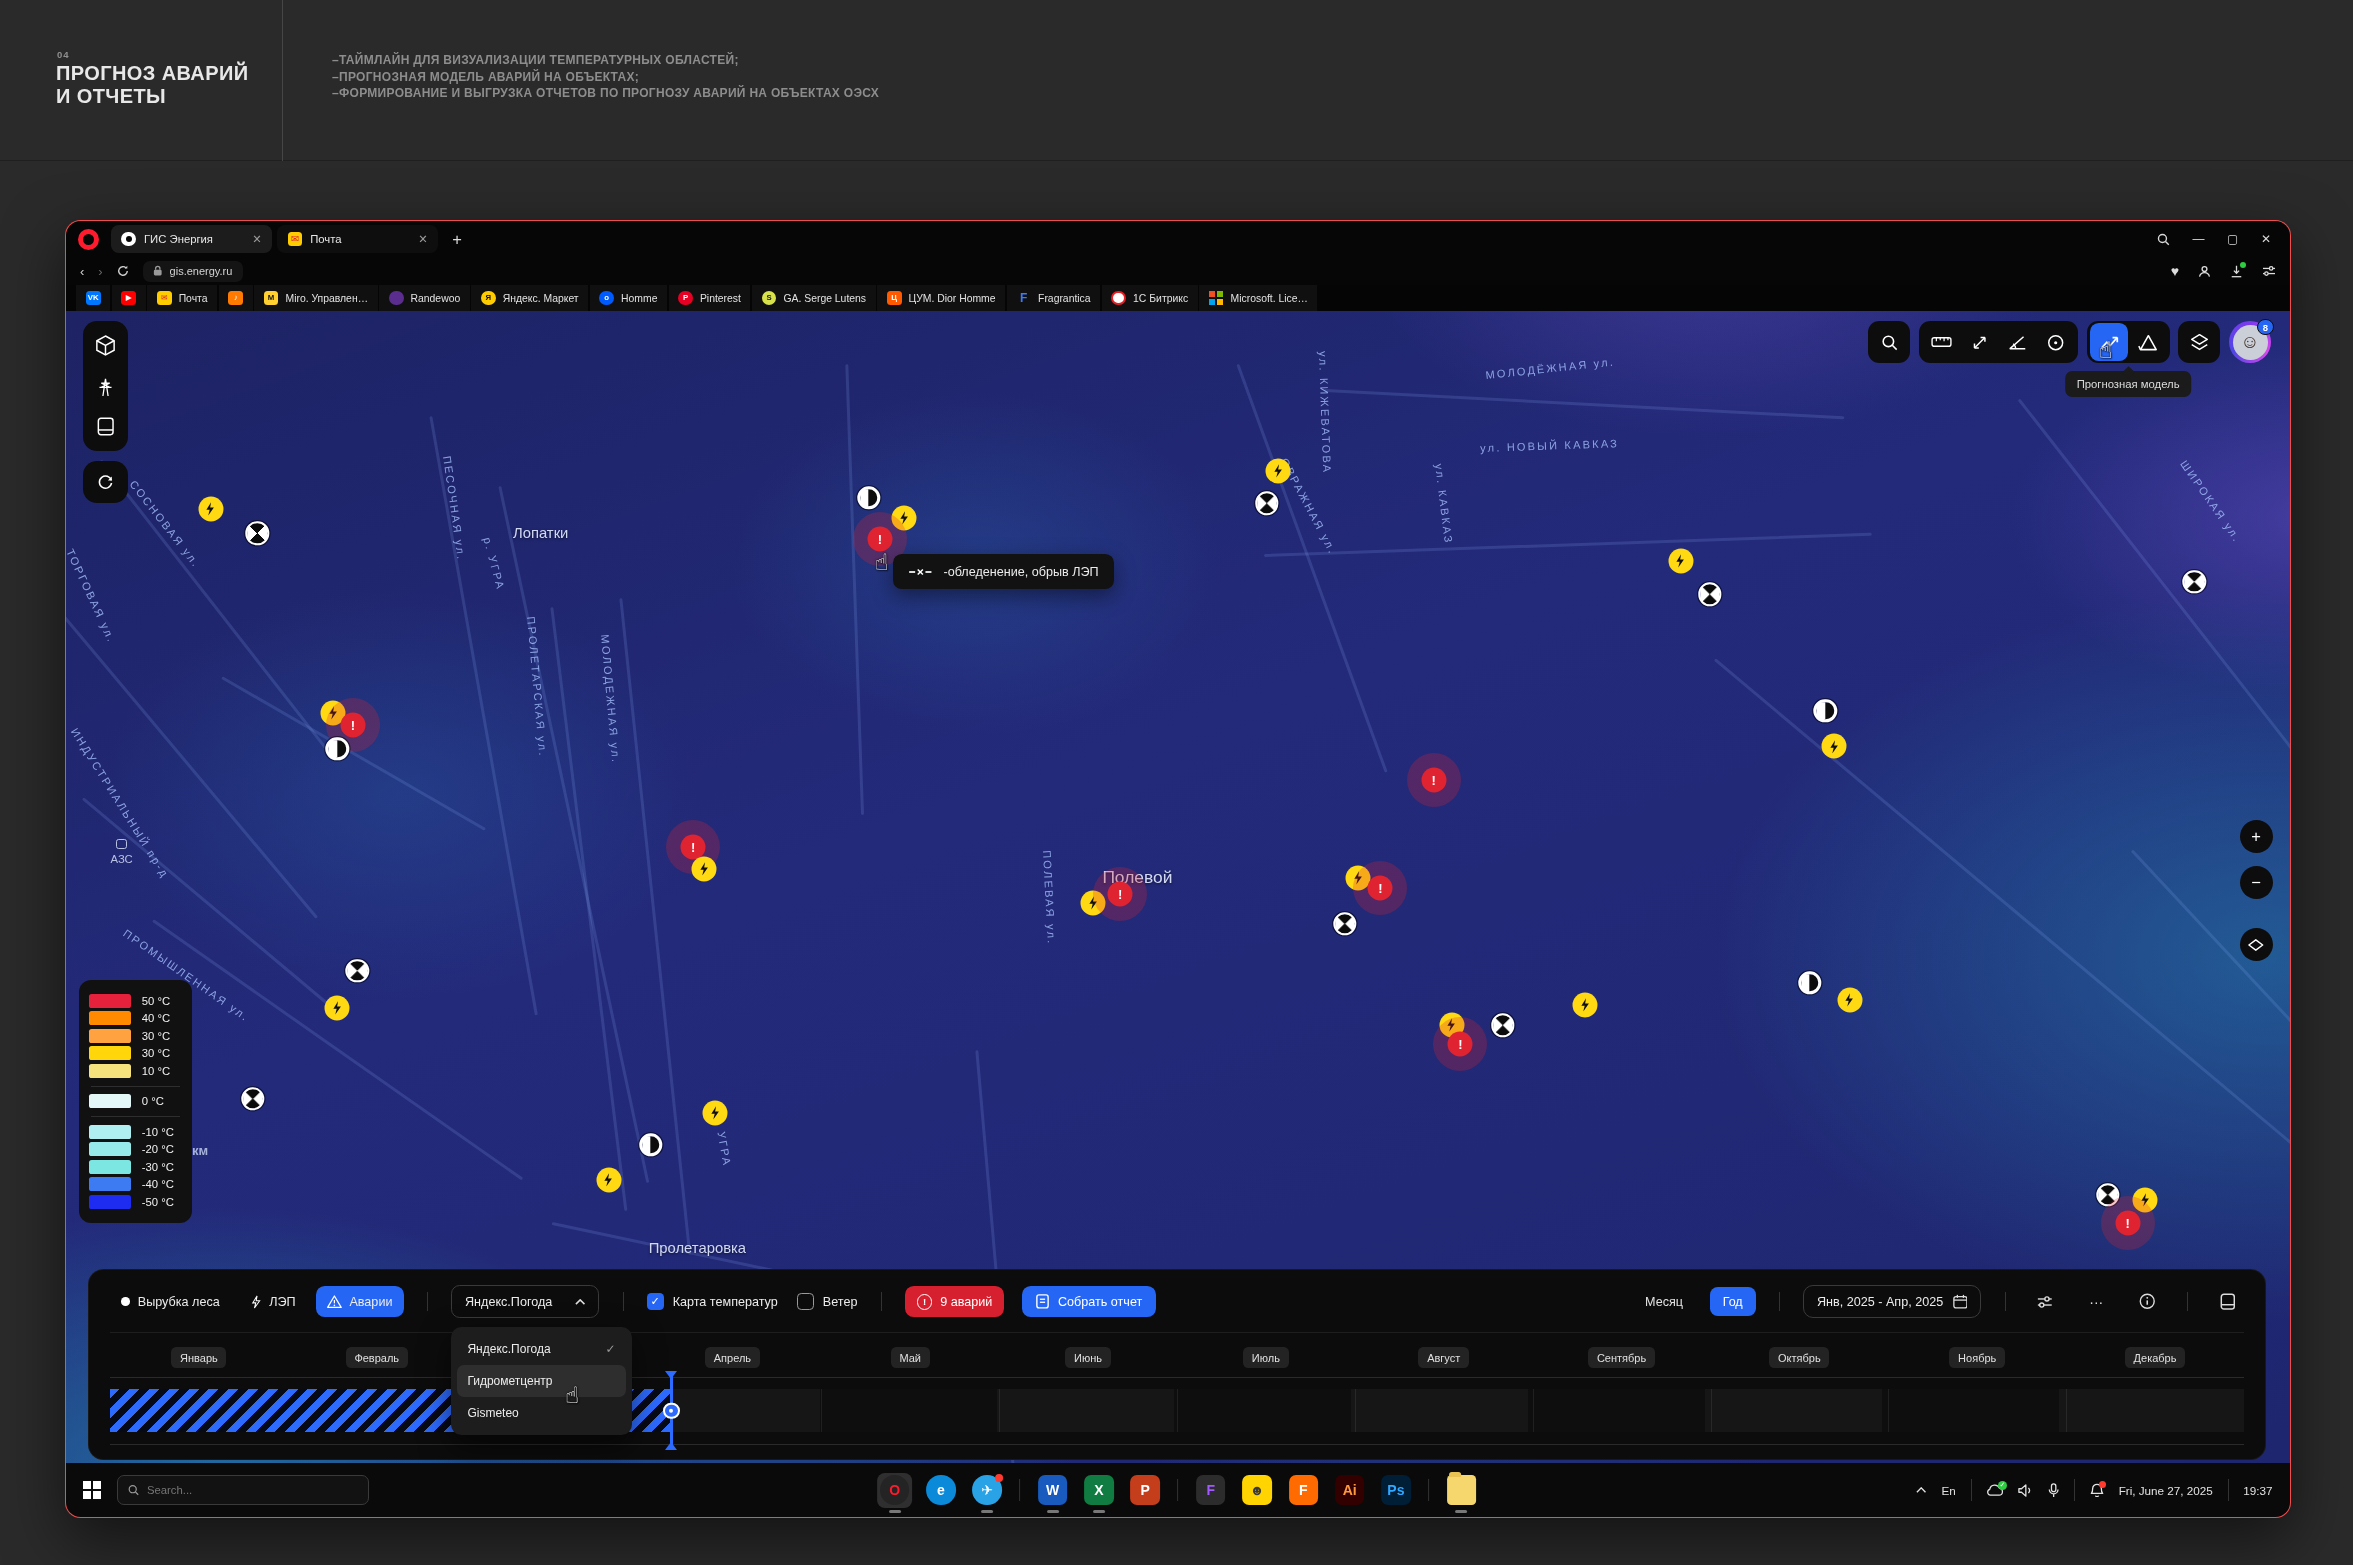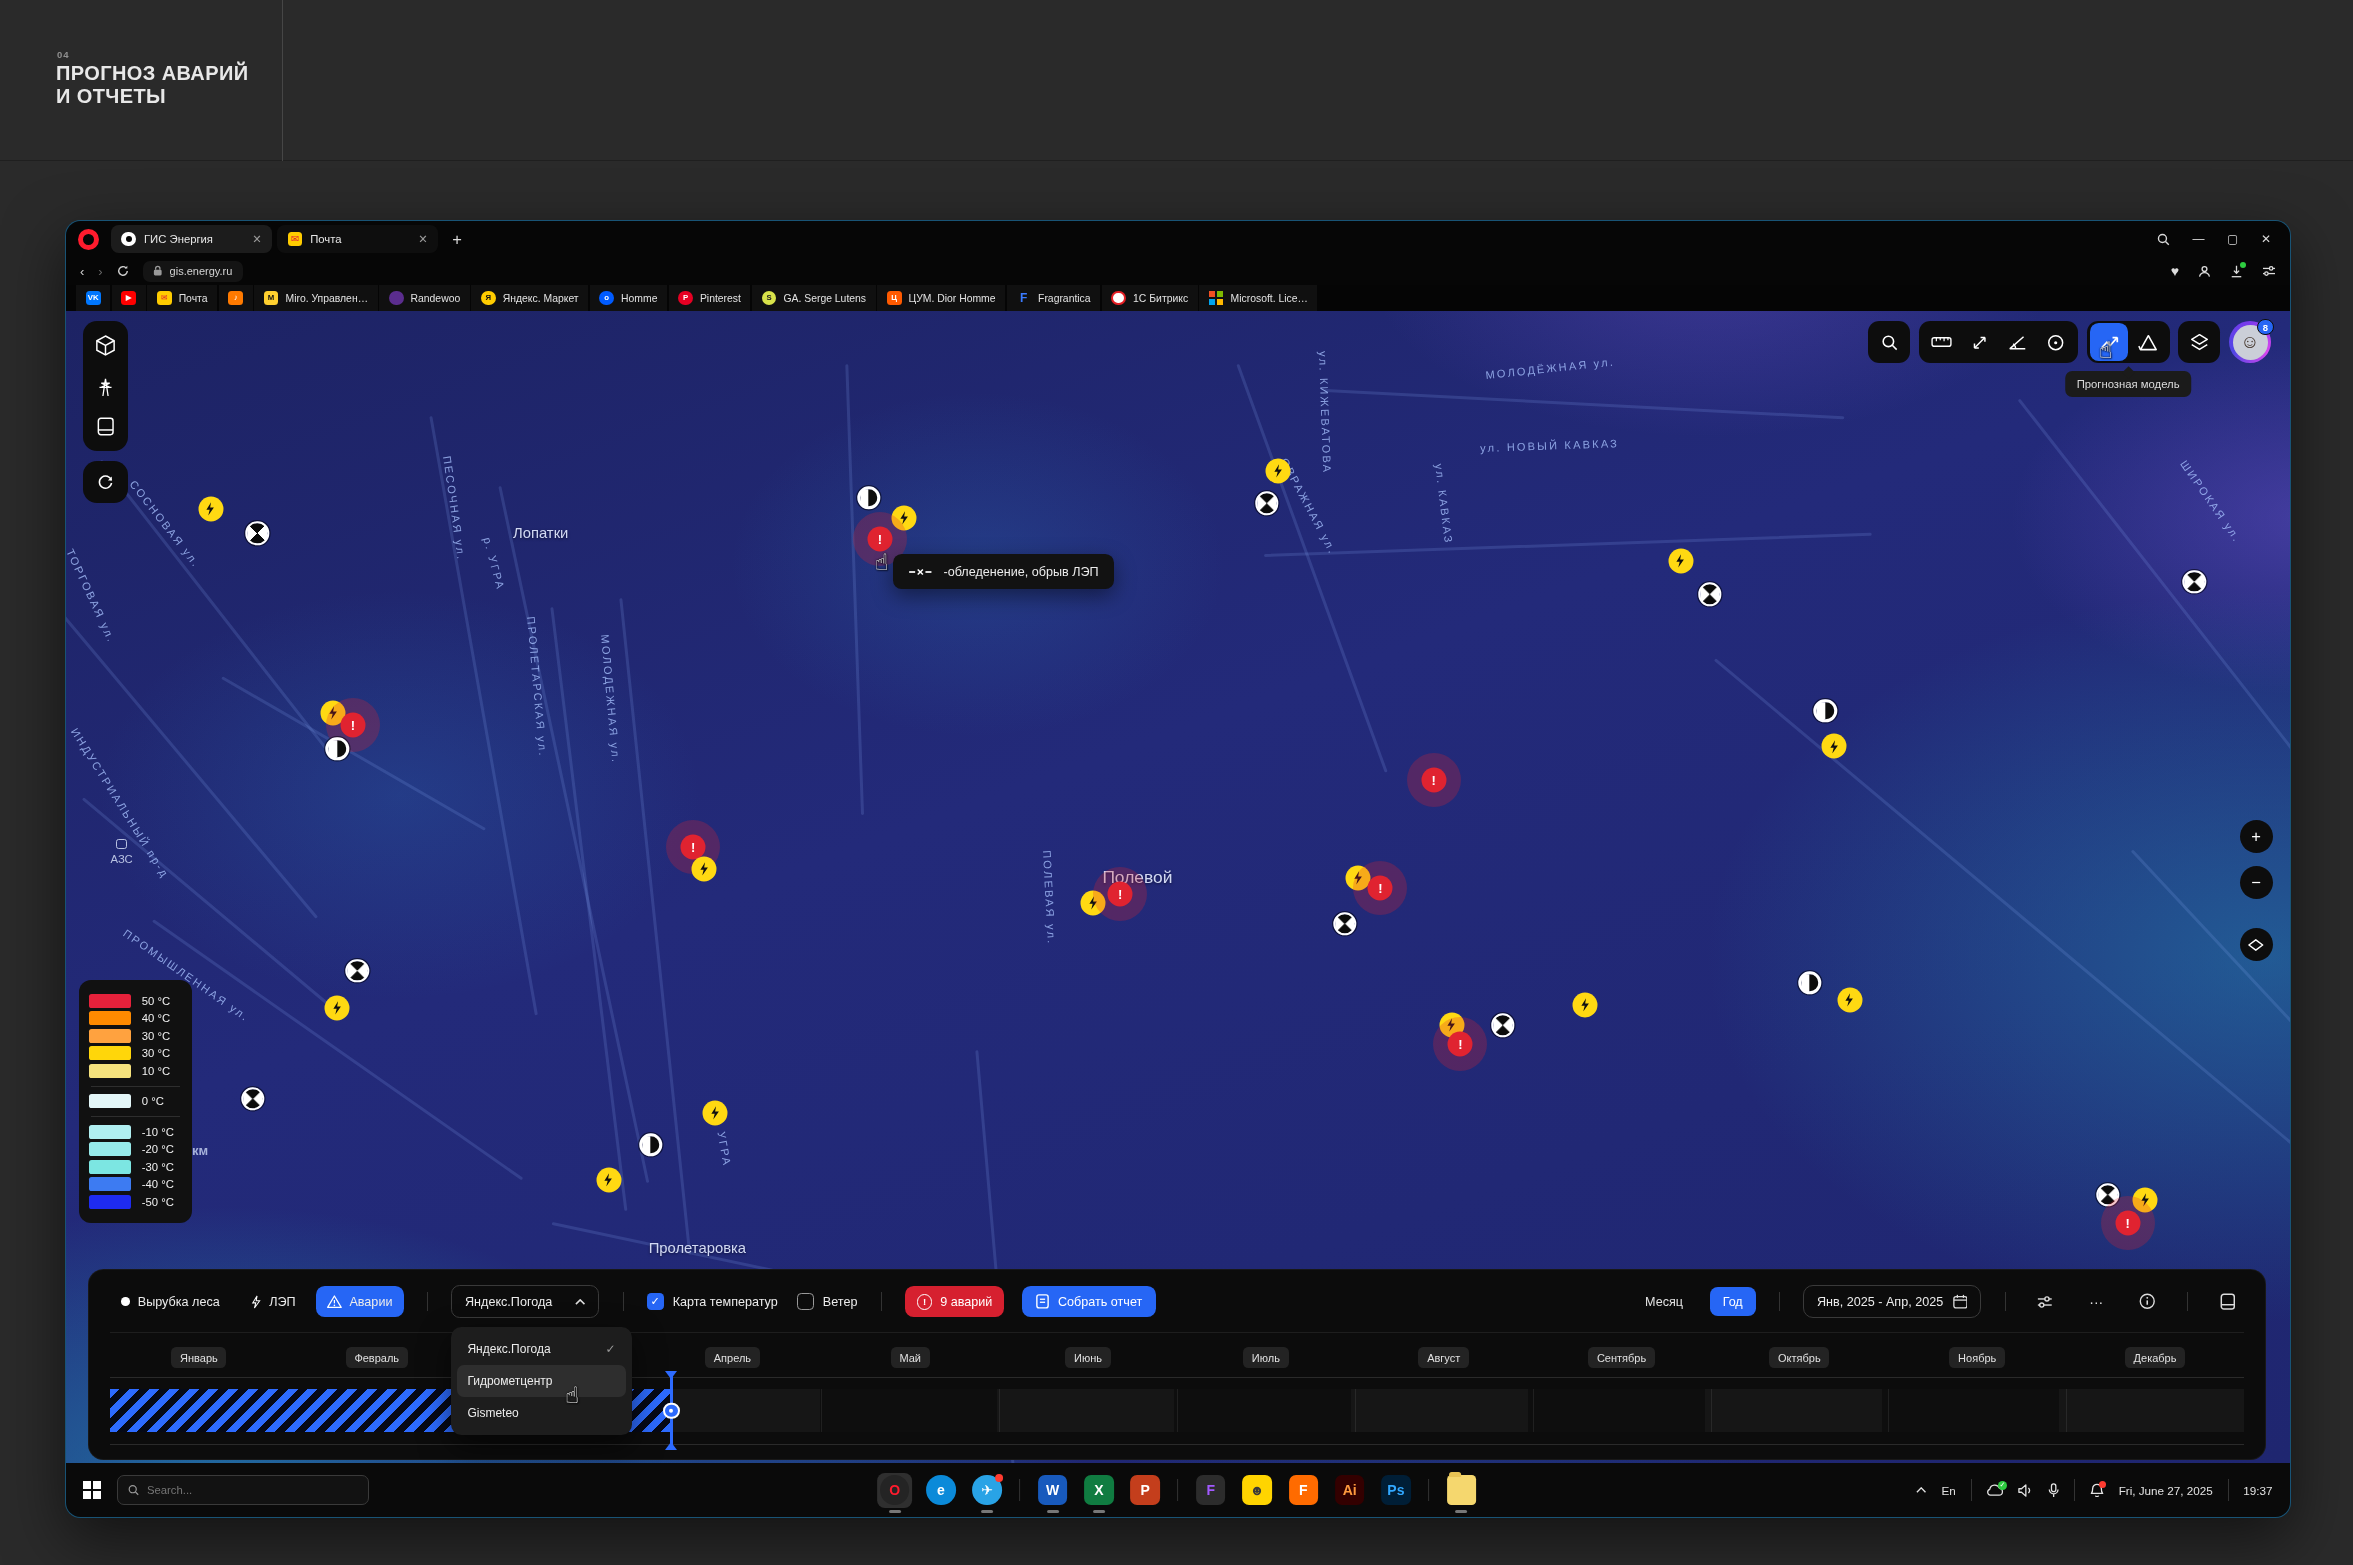--- a/index.html
+++ b/index.html
@@ -9,21 +9,21 @@
 
   
   .hdr { position:absolute; left:0; top:0; width:100%; height:161px; border-bottom:0.9px solid #1f1f1f; }
   .hdr-div { position:absolute; left:282px; top:0; width:0.9px; height:161px; background:#464646; }
   .hdr-num { position:absolute; left:57px; top:49px; font-size:9.5px; font-weight:700; color:#8f8f8f; letter-spacing:0.9px; }
   .hdr-title { position:absolute; left:56px; top:62px; font-size:20px; line-height:23.4px; font-weight:700; color:#e8e8e8; letter-spacing:0.4px; }
   .hdr-bullets { position:absolute; left:332px; top:52px; font-size:12px; line-height:16.5px; font-weight:700; color:#8d8d8d; letter-spacing:0.3px; }
 
   
   .win { position:absolute; left:65px; top:220px; width:2226px; height:1298px; border-radius:15.6px;
-    overflow:hidden; background:#0c4a6e; display:flex; flex-direction:column;
+    overflow:hidden; background:#ef4444; display:flex; flex-direction:column;
     box-shadow:0 21px 61px rgba(0,0,0,.55); border:0.9px solid rgba(255,255,255,.05); }
 
   
   .tabbar { height:36px; background:#060606; display:flex; align-items:center; padding:0 12px; flex:none; }
   .opera-logo { width:21px; height:21px; border-radius:50%; border:5.2px solid #FF1B2D; margin-right:12px; flex:none; }
   .tab { height:28px; border-radius:7.8px; display:flex; align-items:center; padding:0 10.4px; gap:7.8px; width:161px; flex:none; }
   .tab.active { background:#1C1C1C; }
   .tab.idle { background:#0E0E0E; margin-left:5.2px; }
   .tab-title { font-size:11.3px; color:#e6e6e6; flex:1; white-space:nowrap; overflow:hidden; }
   .tab-x { color:#9a9a9a; font-size:11.3px; }
@@ -216,20 +216,25 @@
 
 <div class="stage">
 
   <div class="hdr">
     <div class="hdr-num">04</div>
     <div class="hdr-title">
       <div>ПРОГНОЗ АВАРИЙ</div>
       <div>И ОТЧЕТЫ</div>
     </div>
     <div class="hdr-div"></div>
+    <div class="hdr-bullets">
+      <div>–ТАЙМЛАЙН ДЛЯ ВИЗУАЛИЗАЦИИ ТЕМПЕРАТУРНЫХ ОБЛАСТЕЙ;</div>
+      <div>–ПРОГНОЗНАЯ МОДЕЛЬ АВАРИЙ НА ОБЪЕКТАХ;</div>
+      <div>–ФОРМИРОВАНИЕ И ВЫГРУЗКА ОТЧЕТОВ ПО ПРОГНОЗУ АВАРИЙ НА ОБЪЕКТАХ ОЭСХ</div>
+    </div>
   </div>
 
   <div class="win">
 
     <div class="tabbar">
       <div class="opera-logo"></div>
       <div class="tab active">
         <span class="fav-gis">
             <i></i>
           </span>

